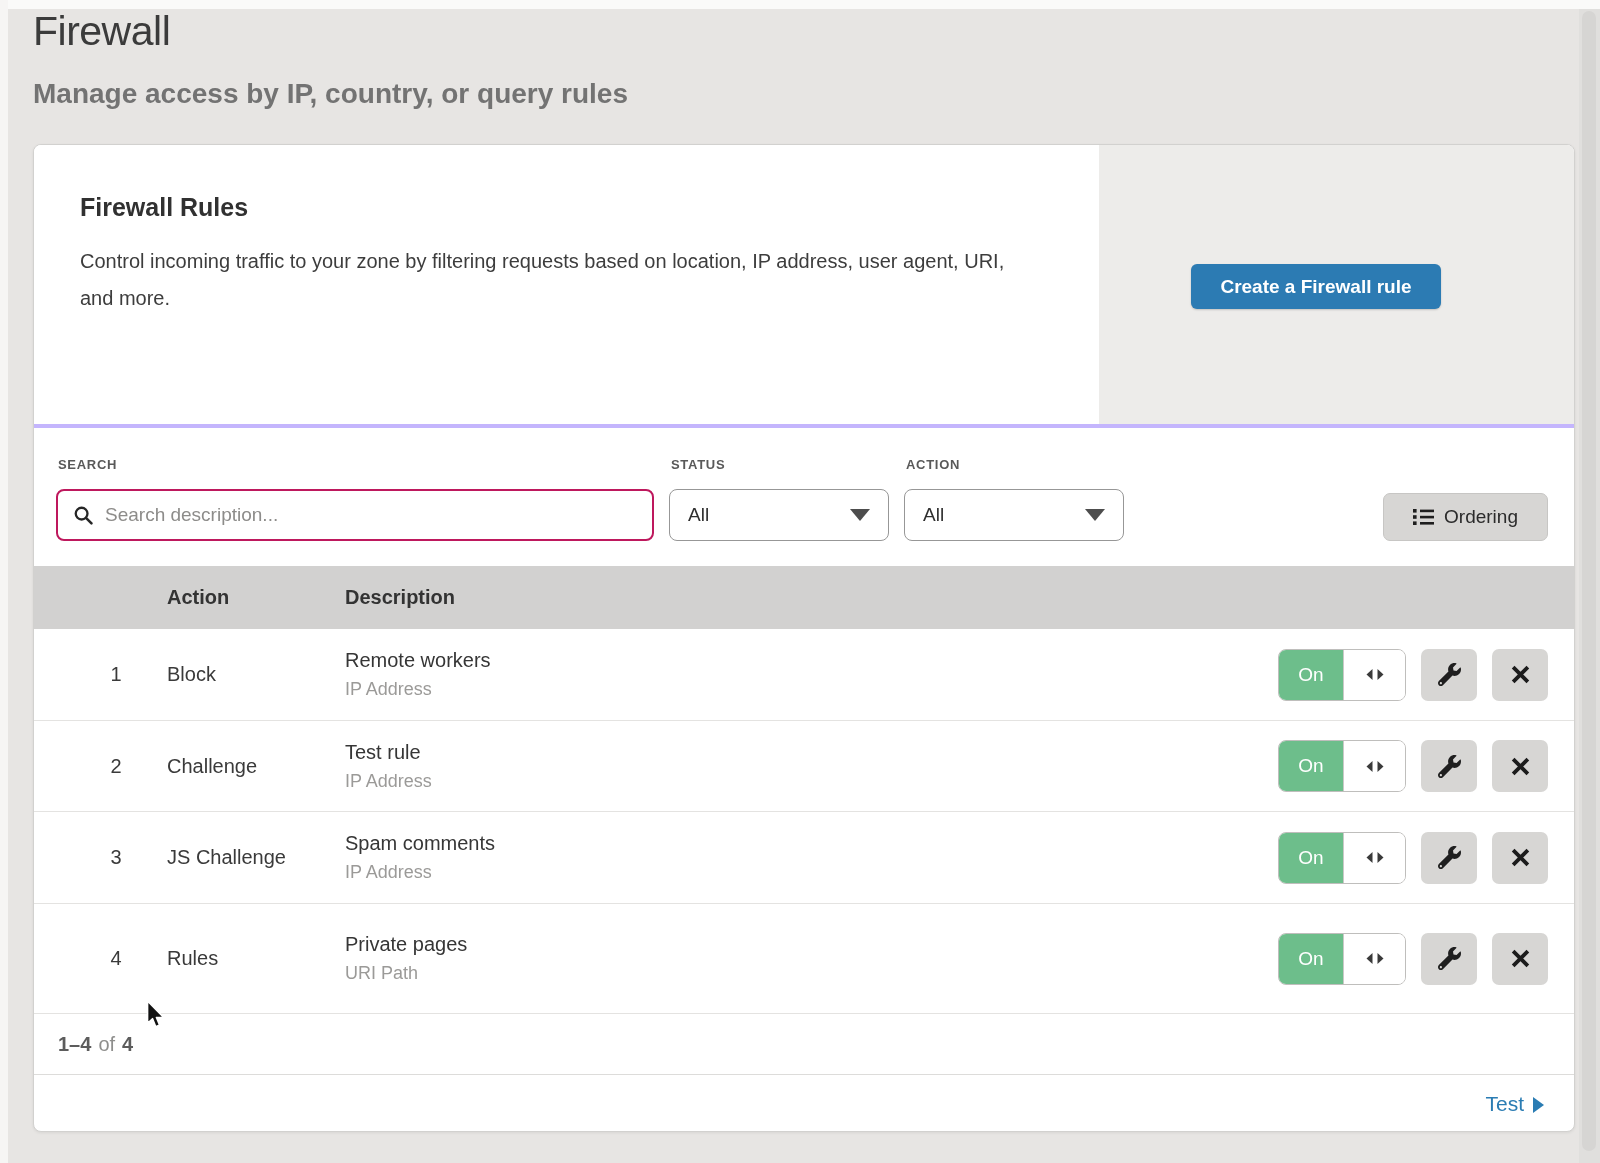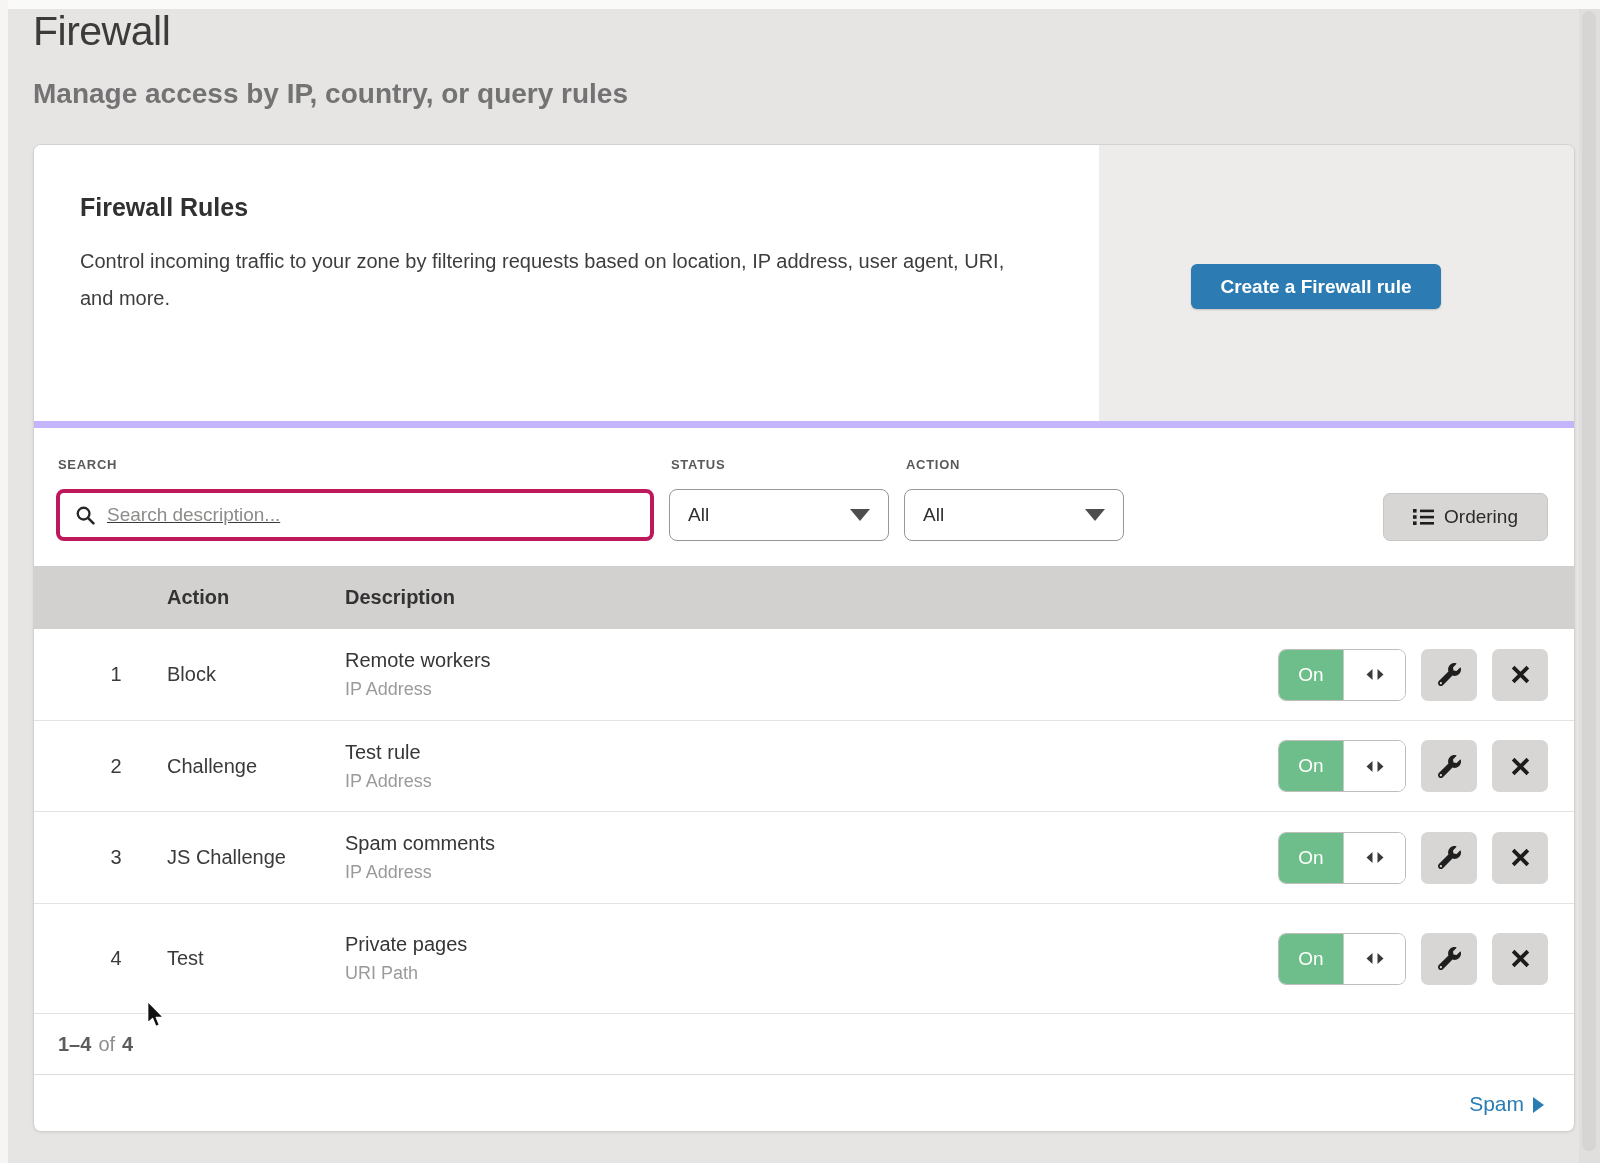--- a/index.html
+++ b/index.html
@@ -31,41 +31,41 @@
   .page-title{position:absolute;left:33px;top:8px;font-size:41px;font-weight:500;color:#3b3b3b;letter-spacing:-0.5px;}
   .page-subtitle{position:absolute;left:33px;top:78px;font-size:28px;font-weight:700;color:#737373;}
 
   
   .card{
     position:absolute;left:33px;top:144px;width:1542px;height:988px;
     background:#ffffff;border:1px solid #d2d1cf;border-radius:8px;
     box-shadow:0 1px 3px rgba(0,0,0,0.07);
     overflow:hidden;
   }
-  .card-header{position:absolute;left:0;top:0;width:100%;height:283px;border-bottom:7px solid #c4b5fd;}
+  .card-header{position:absolute;left:0;top:0;width:100%;height:283px;border-bottom:4px solid #c4b5fd;}
   .card-header-left{position:absolute;left:0;top:0;width:1065px;height:100%;background:#ffffff;}
   .card-header-right{position:absolute;left:1065px;top:0;width:475px;height:100%;background:#edecea;}
   .rules-heading{position:absolute;left:46px;top:48px;font-size:25px;font-weight:700;color:#313131;}
   .rules-description{position:absolute;left:46px;top:98px;width:950px;font-size:20px;line-height:37px;color:#3d3d3d;}
   .rules-usage{position:absolute;left:46px;top:204px;font-size:20px;font-weight:700;color:#333333;}
   .create-btn{
     position:absolute;left:92px;top:119px;width:250px;height:45px;
     background:var(--accent-blue);color:#ffffff;font-size:19px;font-weight:700;
     border:none;border-radius:6px;cursor:pointer;
     display:flex;align-items:center;justify-content:center;
     box-shadow:0 1px 2px rgba(0,0,0,0.18);
     font-family:inherit;
   }
 
   
   .filter-label{position:absolute;top:312px;font-size:13px;font-weight:700;letter-spacing:0.7px;color:#595959;}
   .search-box{
     position:absolute;left:22px;top:344px;width:598px;height:52px;
-    border:4px solid #be185d;border-radius:8px;background:#fff;
-    display:flex;align-items:center;padding-left:15px;text-decoration:underline;
+    border:2px solid #be185d;border-radius:8px;background:#fff;
+    display:flex;align-items:center;padding-left:15px;
   }
   .search-box svg{flex:0 0 auto;}
   .search-input{
     border:none;outline:none;flex:1;height:100%;font-size:19px;color:#333;
     padding-left:11px;background:transparent;font-family:inherit;border-radius:8px;
   }
   .search-input::placeholder{color:#8d8c8a;opacity:1;}
   .select{
     position:absolute;top:344px;width:220px;height:52px;
     border:1px solid #979797;border-radius:8px;background:#fff;
@@ -264,21 +264,21 @@
         <button class="icon-btn">
           <svg width="21" height="21" viewBox="0 0 20 20">
               <path d="M3 3 L17 17 M17 3 L3 17" stroke="#1c1c1c" stroke-width="3.6"></path>
             </svg>
         </button>
       </div>
     </div>
 
     <div class="row" style="top:759px;height:110px">
       <div class="cell-num">4</div>
-      <div class="cell-action">Test</div>
+      <div class="cell-action">Rules</div>
       <div class="cell-desc">
         <div class="desc-main">Private pages</div>
         <div class="desc-sub">URI Path</div>
       </div>
       <div class="controls">
         <div class="toggle">
           <div class="toggle-on">On</div>
           <div class="toggle-handle">
             <svg width="22" height="13" viewBox="0 0 22 13">
               <path d="M8.5 1 L2.5 6.5 L8.5 12 Z" fill="#3a3a3a"></path>
@@ -301,21 +301,21 @@
 
     <div class="pagination">
       <span class="range">1–4</span>
       <span class="sep">of</span>
       <span class="total">4</span>
     </div>
 
     <div class="footer-divider"></div>
 
     <div class="help-band">
-      <span class="help-label">Spam</span>
+      <span class="help-label">Test</span>
       <span class="chevron-right"></span>
     </div>
 
   </div>
 
   <svg class="cursor" width="19" height="29" viewBox="0 0 12.5 19">
     <path d="M1 0.5 L1 15.4 L4.3 12.3 L6.4 17.6 L9 16.5 L6.9 11.5 L11.5 11.3 Z" fill="#111111" stroke="#ffffff" stroke-width="1.1" stroke-linejoin="round"></path>
   </svg>
 
 </div>

